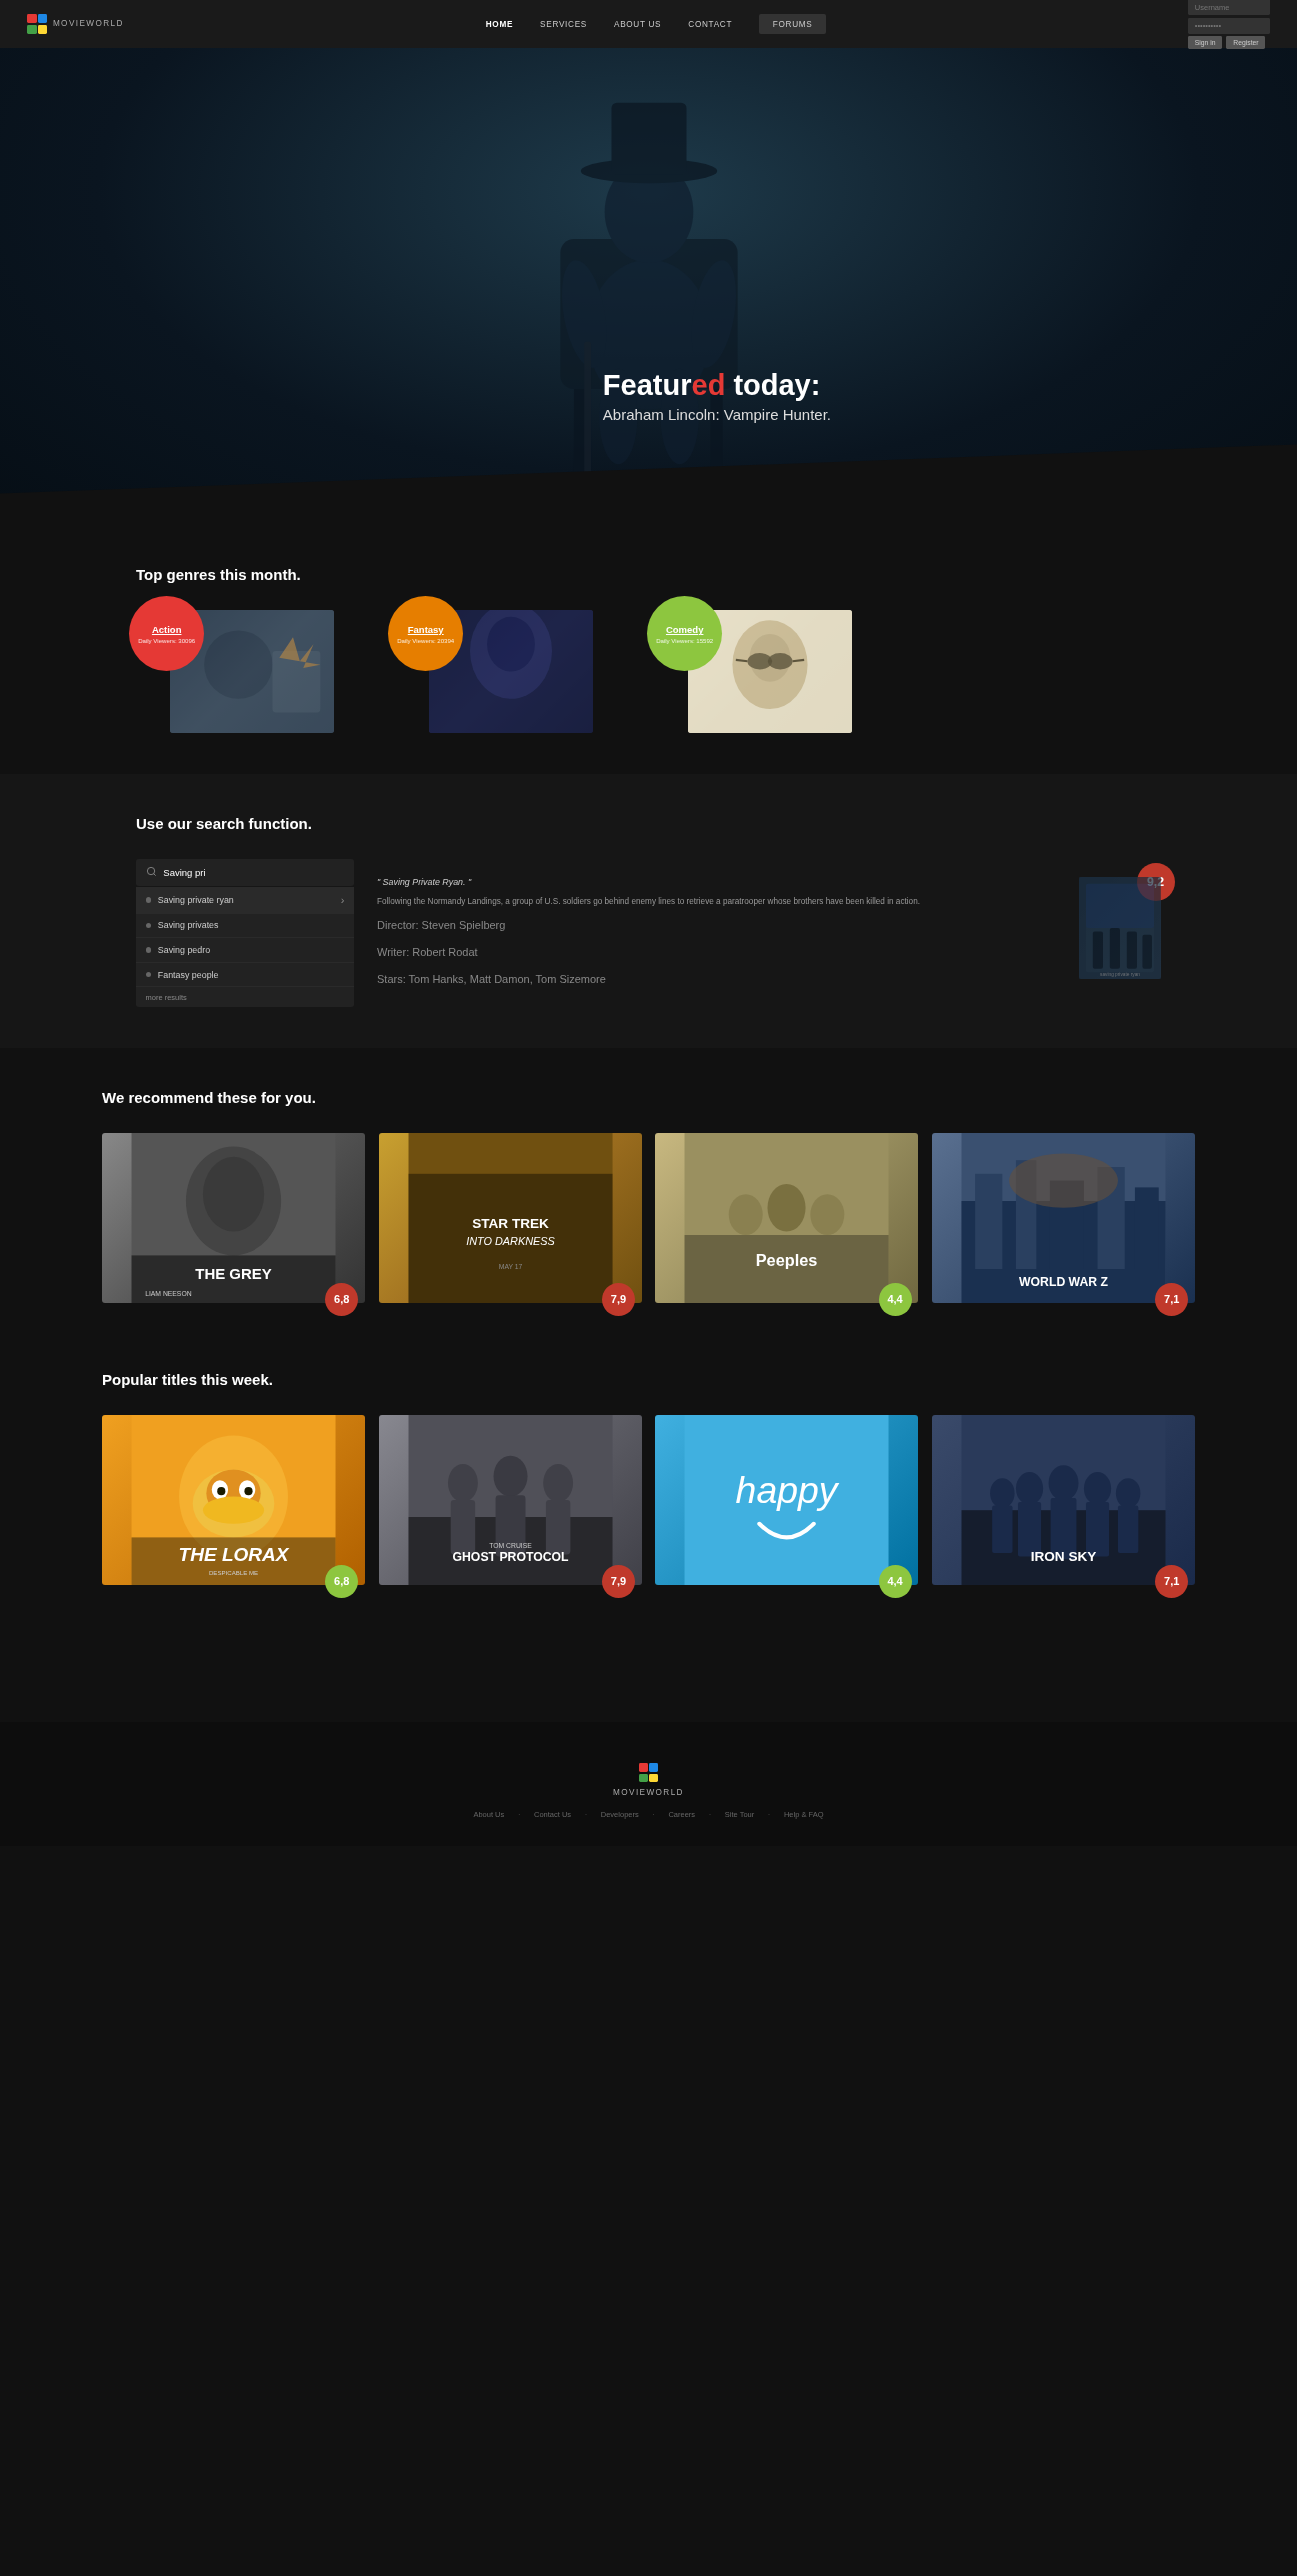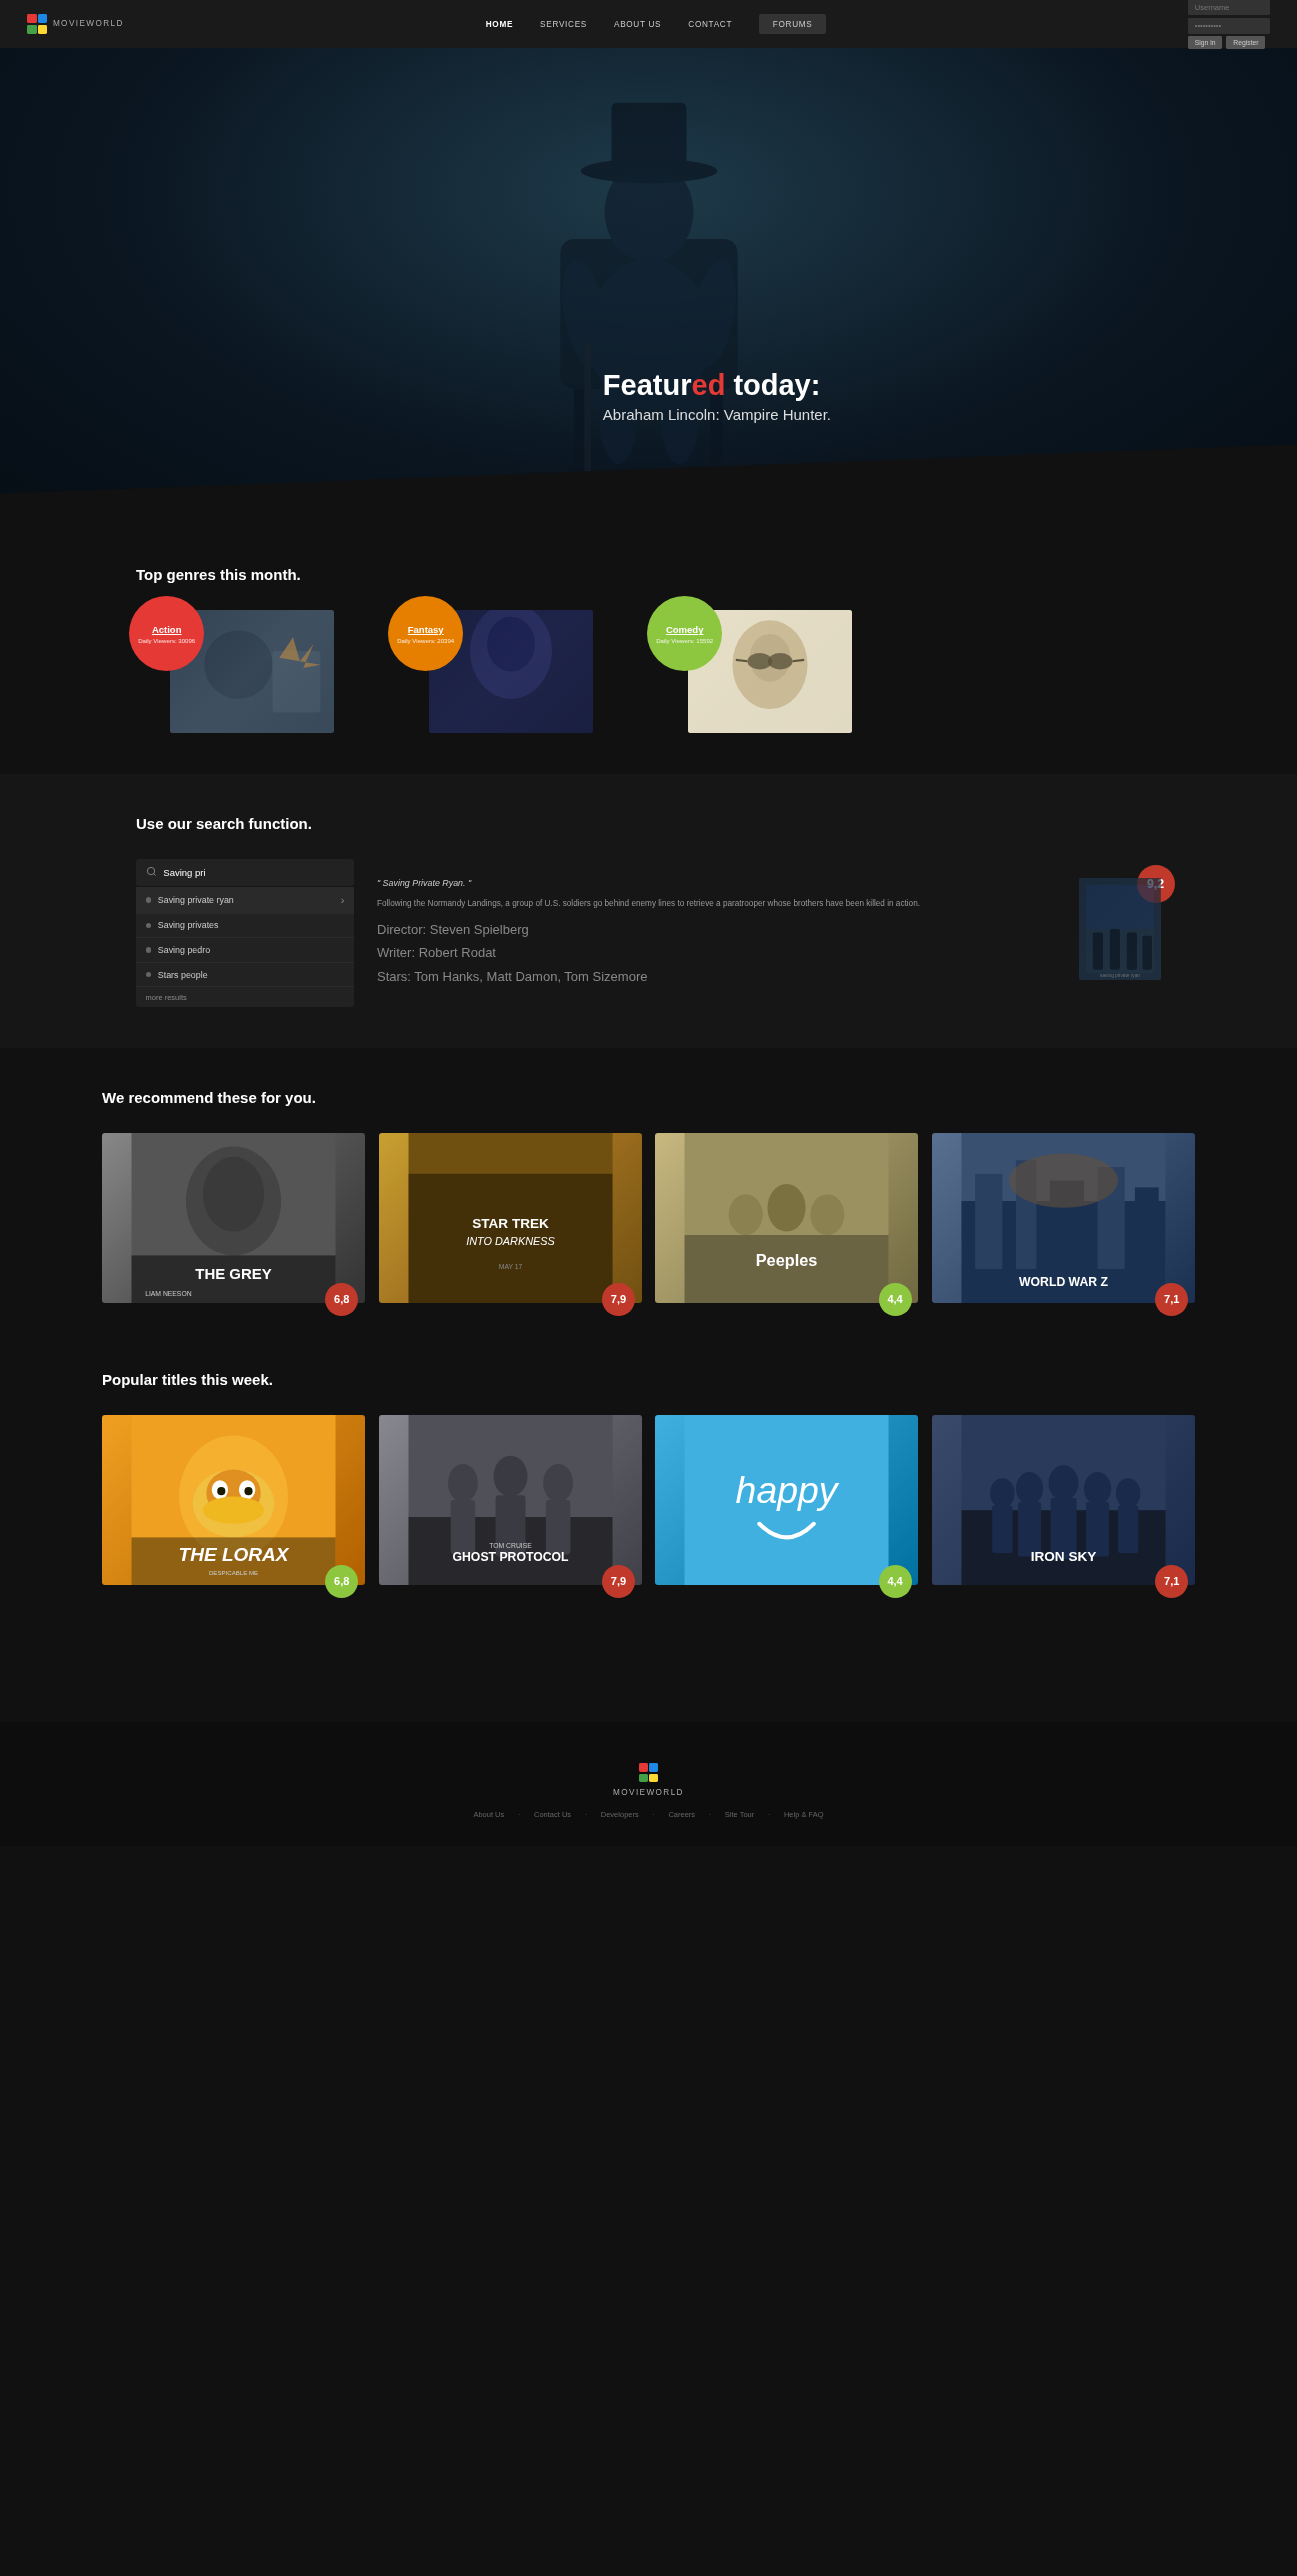--- a/index.html
+++ b/index.html
@@ -263,23 +263,24 @@
       font-size: 8.9px;
       margin-bottom: 8.2px;
     }
     .result-desc {
       font-size: 8.2px;
       color: #999;
       line-height: 1.6;
       margin-bottom: 8.2px;
     }
     .result-meta {
-      font-size: 13px;
+      font-size: 11px;
       color: #888;
       line-height: 1.8;
+      margin-top: 7px;
     }
     .result-poster-wrap {
       position: relative;
       width: 82px;
       flex-shrink: 0;
     }
     .result-poster {
       width: 82px;
       height: 102px;
       border-radius: 2.7px;
@@ -551,21 +552,21 @@
         <div class="suggestion-item">
           <div class="suggestion-dot"></div>
           <span class="suggestion-text">Saving privates</span>
         </div>
         <div class="suggestion-item">
           <div class="suggestion-dot"></div>
           <span class="suggestion-text">Saving pedro</span>
         </div>
         <div class="suggestion-item">
           <div class="suggestion-dot"></div>
-          <span class="suggestion-text">Stars people</span>
+          <span class="suggestion-text">Fantasy people</span>
         </div>
         <span class="more-results">more results</span>
       </div>
     </div>
 
     <div class="search-right">
       <div class="search-result-text">
         <div class="result-quote">" Saving Private Ryan. "</div>
         <div class="result-desc">Following the Normandy Landings, a group of U.S. soldiers go behind enemy lines to retrieve a paratrooper whose brothers have been killed in action.</div>
         <div class="result-meta">Director: Steven Spielberg</div>

